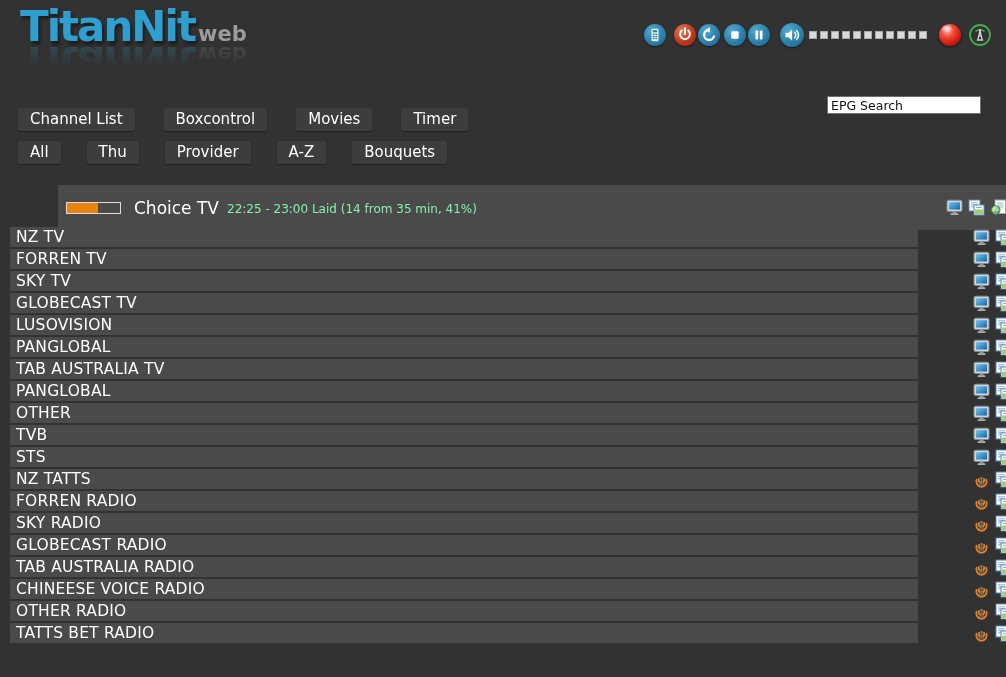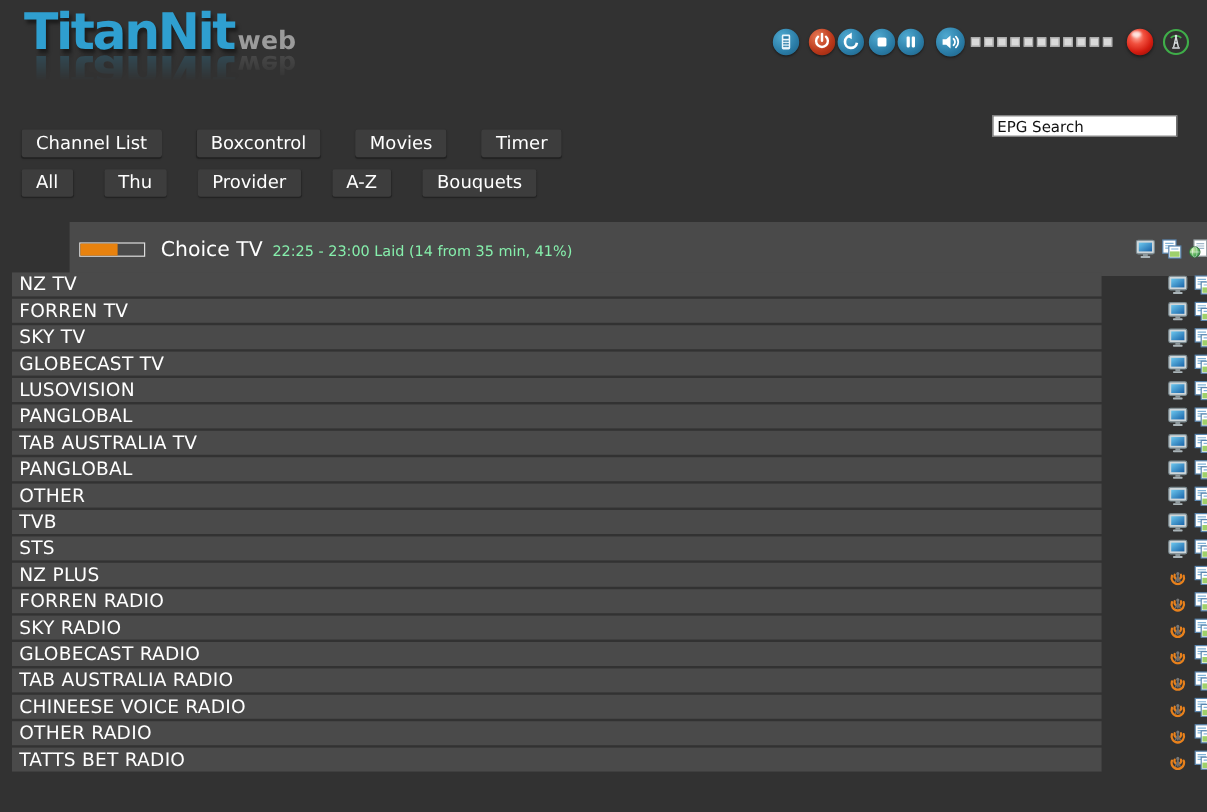--- a/index.html
+++ b/index.html
@@ -403,21 +403,21 @@
     <div class="chicons">
         <svg class="icon17">
           <use href="#sym-monitor"></use>
         </svg>
         <svg class="icon17">
           <use href="#sym-windows"></use>
         </svg>
       </div>
   </div>
   <div class="chrow">
-    <div class="chbar"><span>NZ PLUS</span></div>
+    <div class="chbar"><span>NZ TATTS</span></div>
     <div class="chicons">
         <svg class="icon17">
           <use href="#sym-transmit"></use>
         </svg>
         <svg class="icon17">
           <use href="#sym-windows"></use>
         </svg>
       </div>
   </div>
   <div class="chrow">

